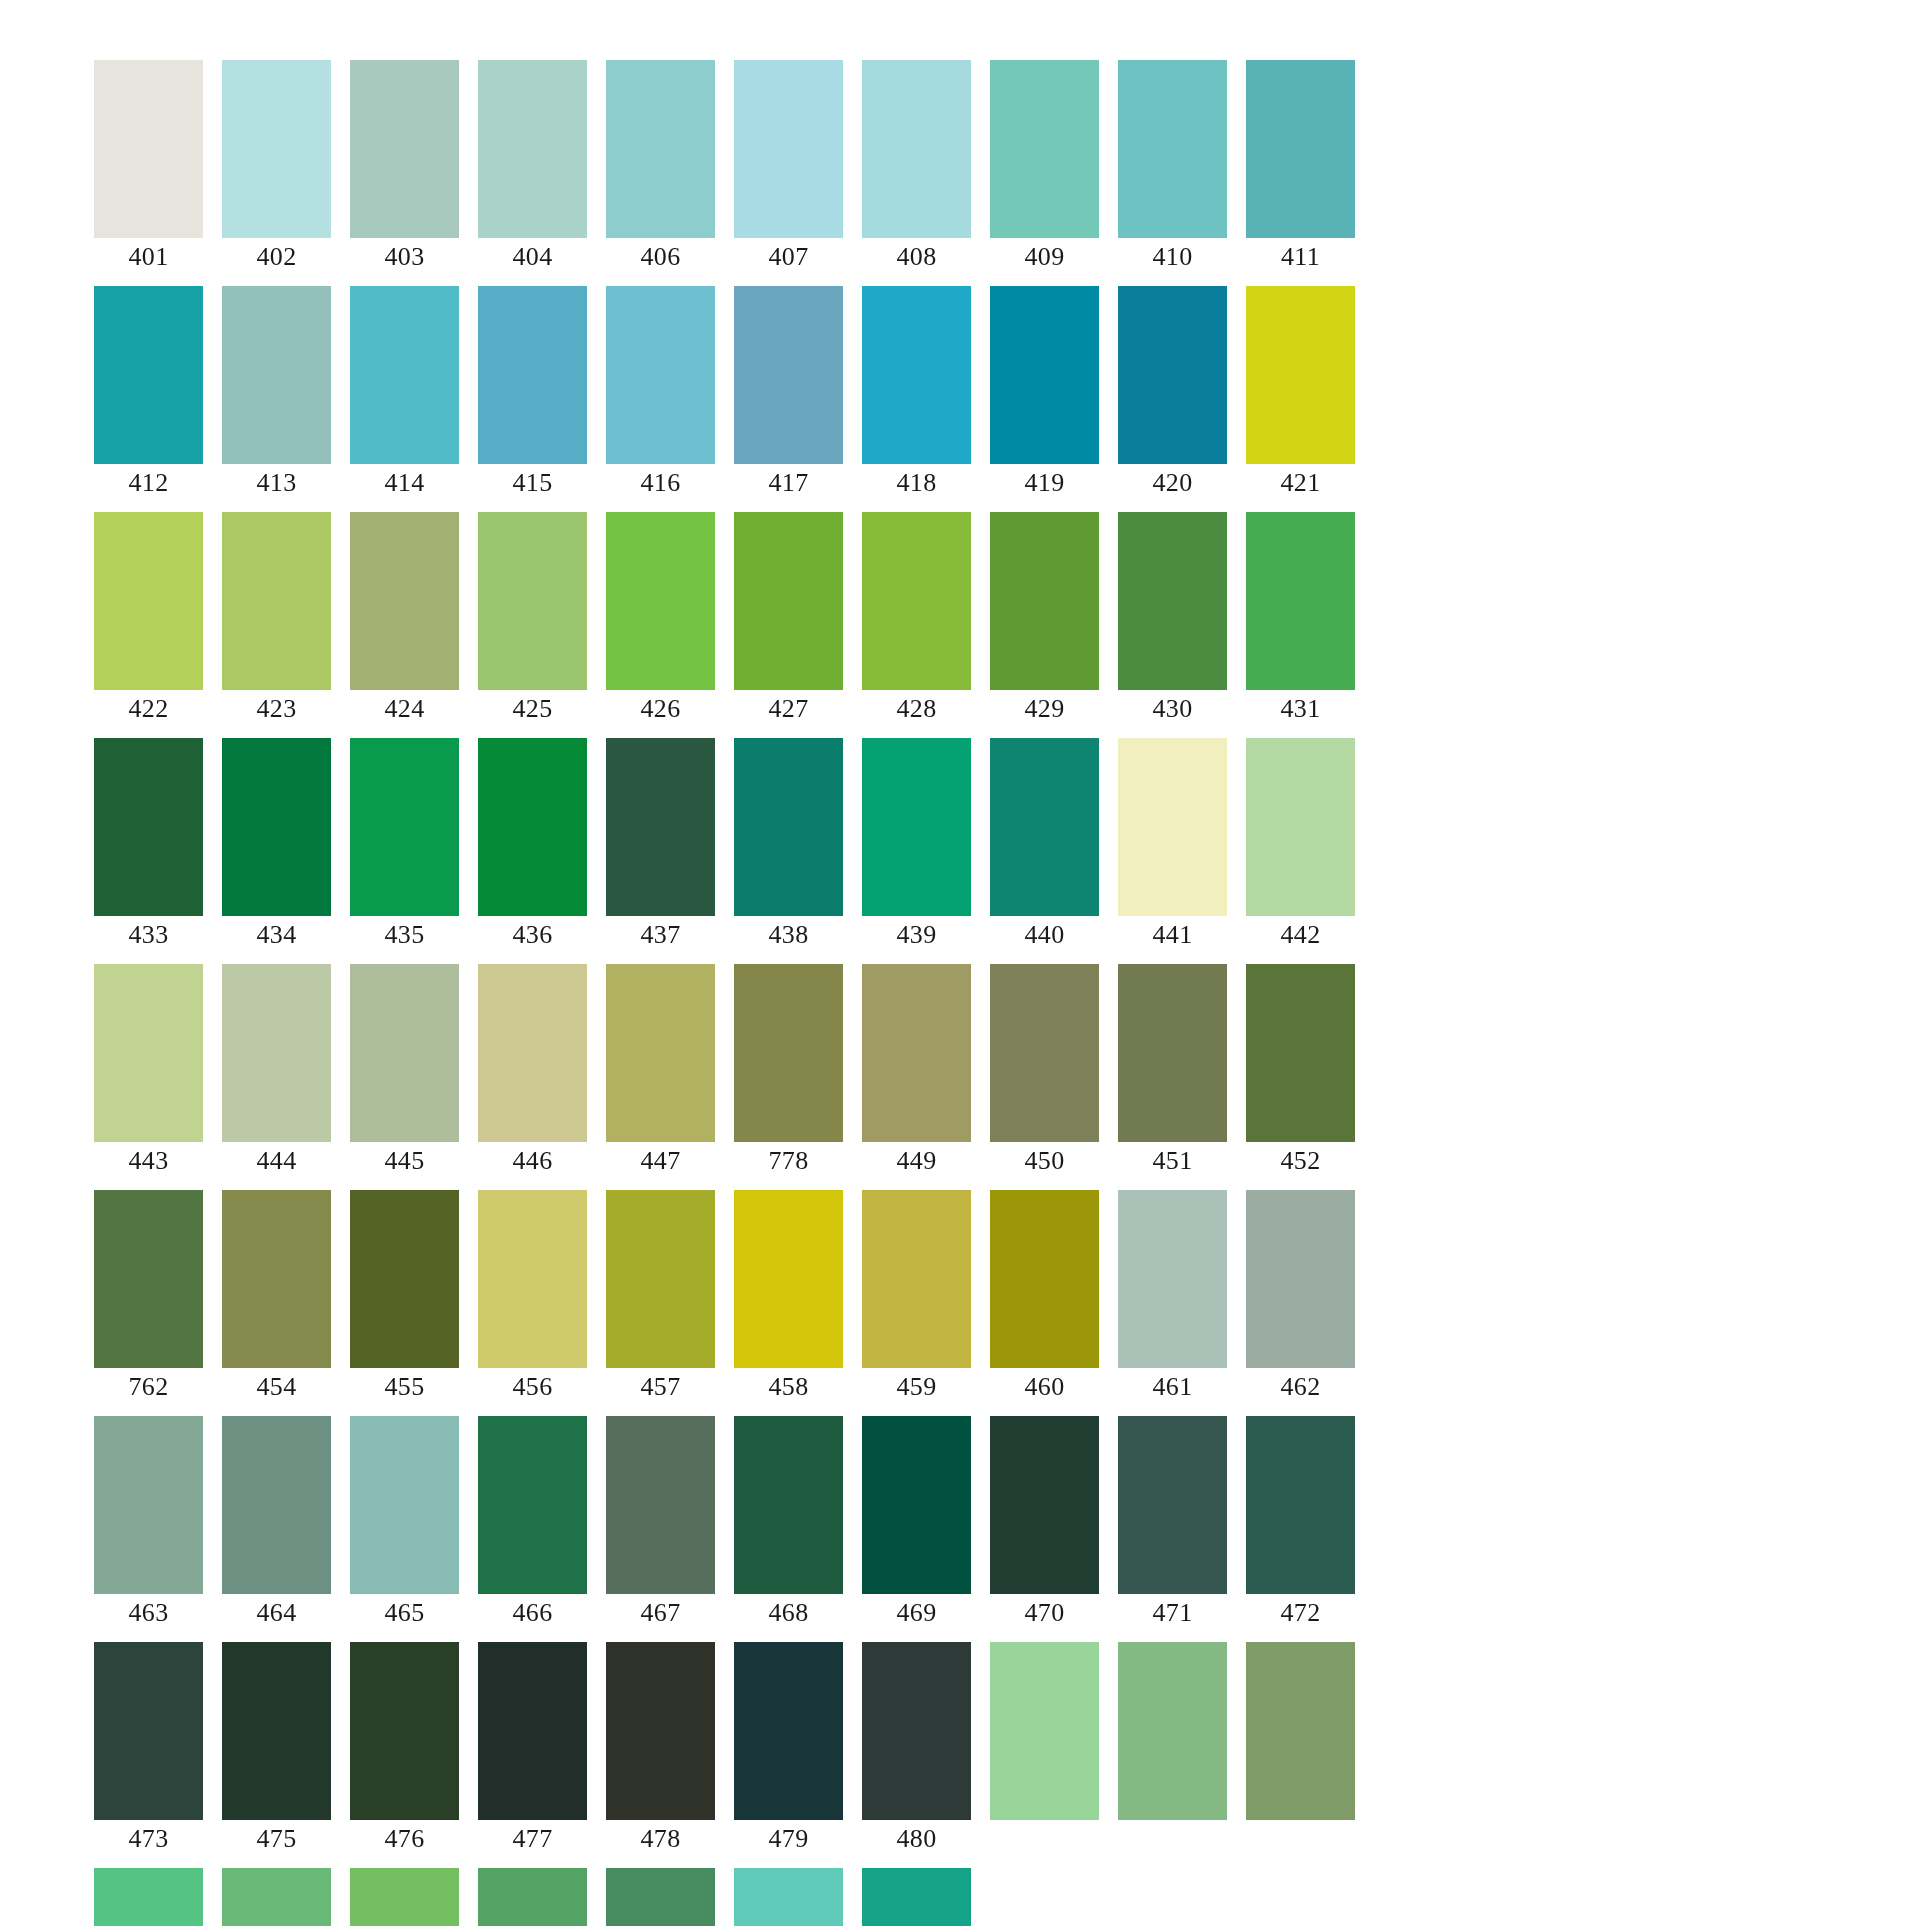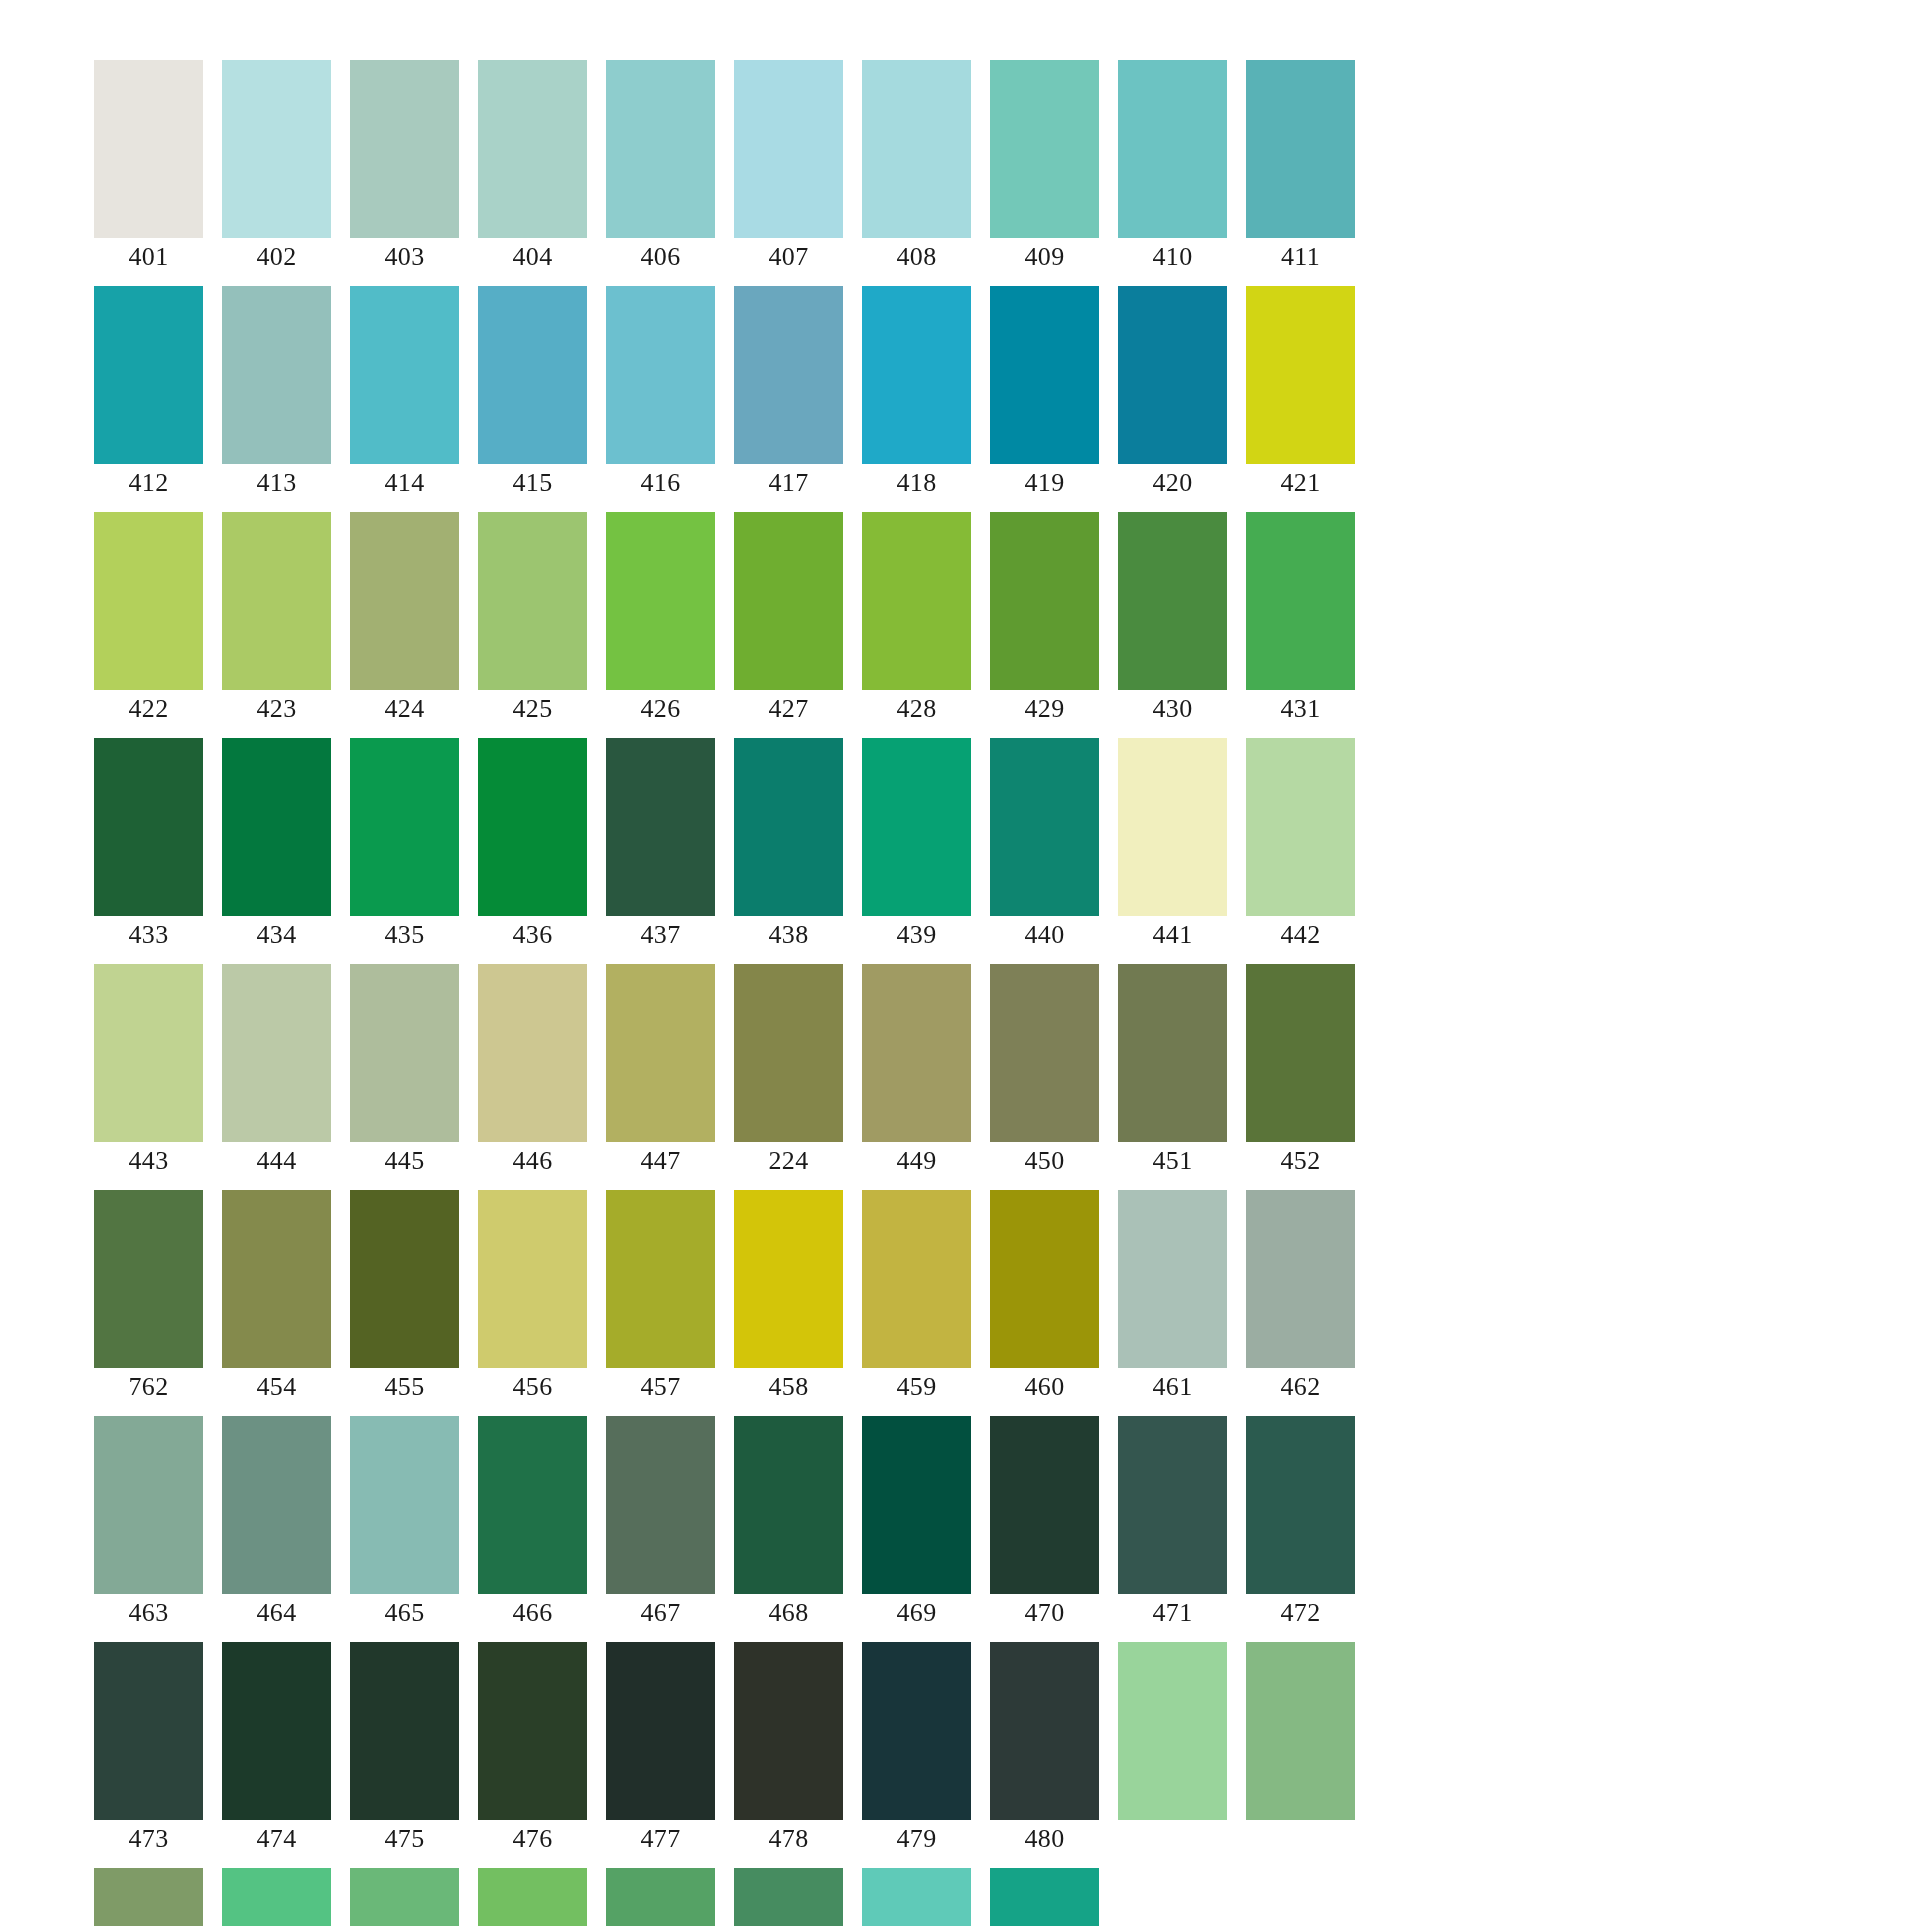--- a/index.html
+++ b/index.html
@@ -240,21 +240,21 @@
       <div class="swatch-cell">
         <div class="swatch-chip" style="background: rgb(205, 199, 145);"></div>
         <div class="swatch-label">446</div>
       </div>
       <div class="swatch-cell">
         <div class="swatch-chip" style="background: rgb(178, 176, 97);"></div>
         <div class="swatch-label">447</div>
       </div>
       <div class="swatch-cell">
         <div class="swatch-chip" style="background: rgb(132, 134, 74);"></div>
-        <div class="swatch-label">224</div>
+        <div class="swatch-label">778</div>
       </div>
       <div class="swatch-cell">
         <div class="swatch-chip" style="background: rgb(160, 155, 99);"></div>
         <div class="swatch-label">449</div>
       </div>
       <div class="swatch-cell">
         <div class="swatch-chip" style="background: rgb(126, 128, 87);"></div>
         <div class="swatch-label">450</div>
       </div>
       <div class="swatch-cell">
@@ -341,24 +341,20 @@
         <div class="swatch-chip" style="background: rgb(52, 86, 79);"></div>
         <div class="swatch-label">471</div>
       </div>
       <div class="swatch-cell">
         <div class="swatch-chip" style="background: rgb(43, 91, 79);"></div>
         <div class="swatch-label">472</div>
       </div>
       <div class="swatch-cell">
         <div class="swatch-chip" style="background: rgb(44, 68, 60);"></div>
         <div class="swatch-label">473</div>
-      </div>
-      <div class="swatch-cell">
-        <div class="swatch-chip" style="background: rgb(28, 58, 42);"></div>
-        <div class="swatch-label">474</div>
       </div>
       <div class="swatch-cell">
         <div class="swatch-chip" style="background: rgb(33, 56, 43);"></div>
         <div class="swatch-label">475</div>
       </div>
       <div class="swatch-cell">
         <div class="swatch-chip" style="background: rgb(42, 63, 40);"></div>
         <div class="swatch-label">476</div>
       </div>
       <div class="swatch-cell">

